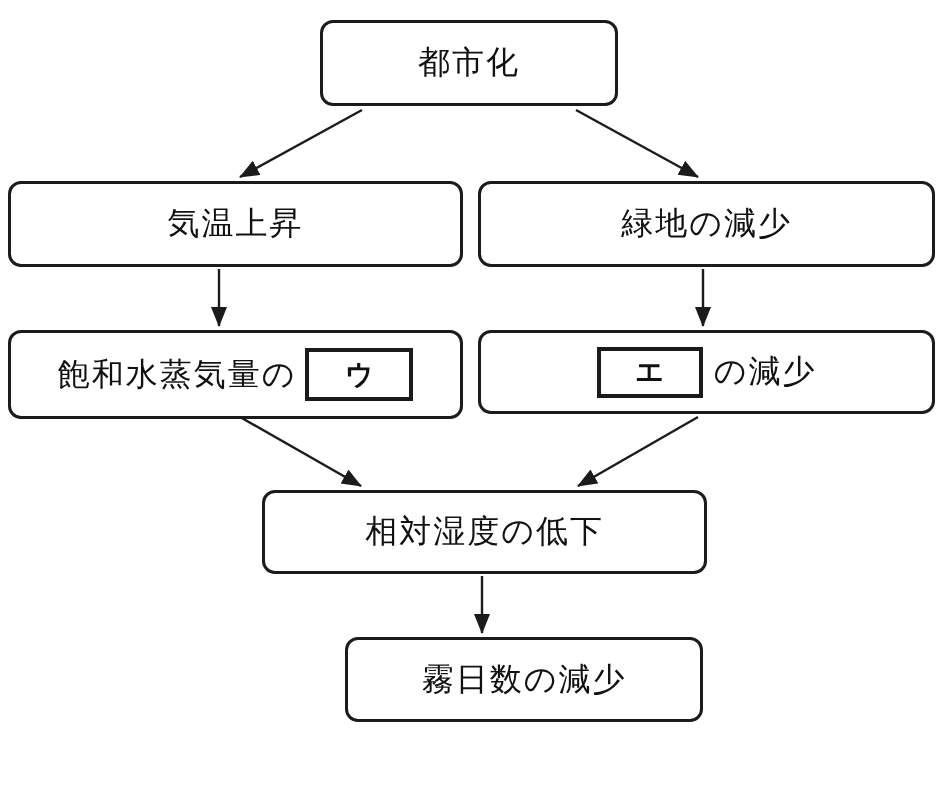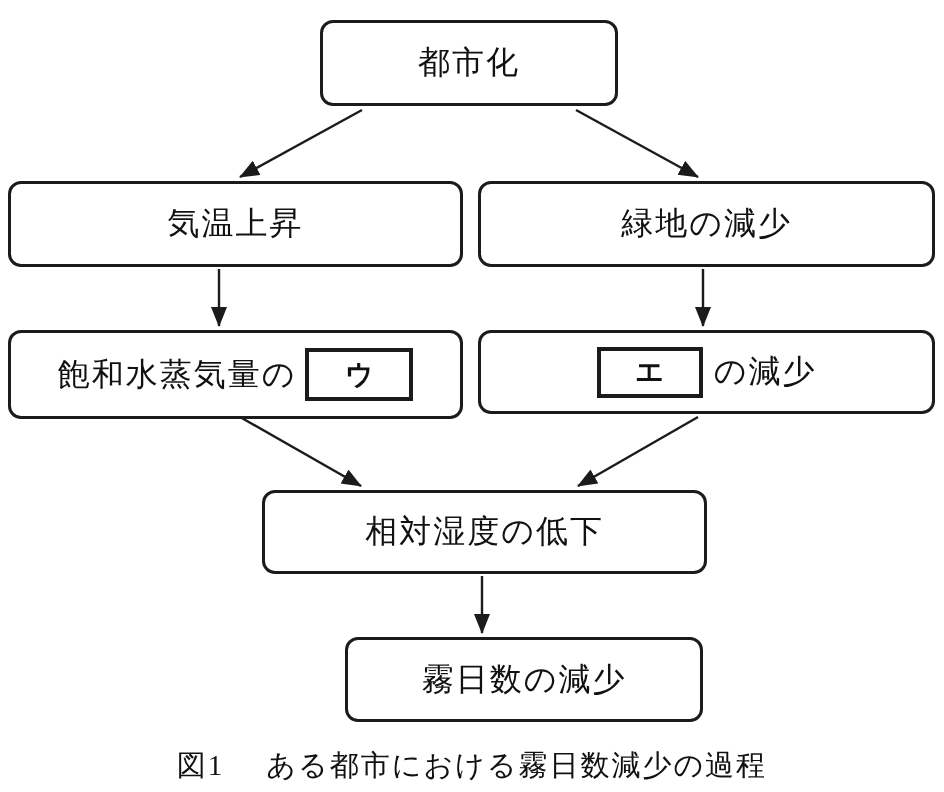--- a/index.html
+++ b/index.html
@@ -112,17 +112,14 @@
   </div>
 
   <div class="node node-humidity">
     <span>相対湿度の低下</span>
   </div>
 
   <div class="node node-fog">
     <span>霧日数の減少</span>
   </div>
 
-  <div class="caption">
-    <span class="cap-label">図1</span><span>ある都市における霧日数減少の過程</span>
-  </div>
 
 </div>
 
 </body></html>

